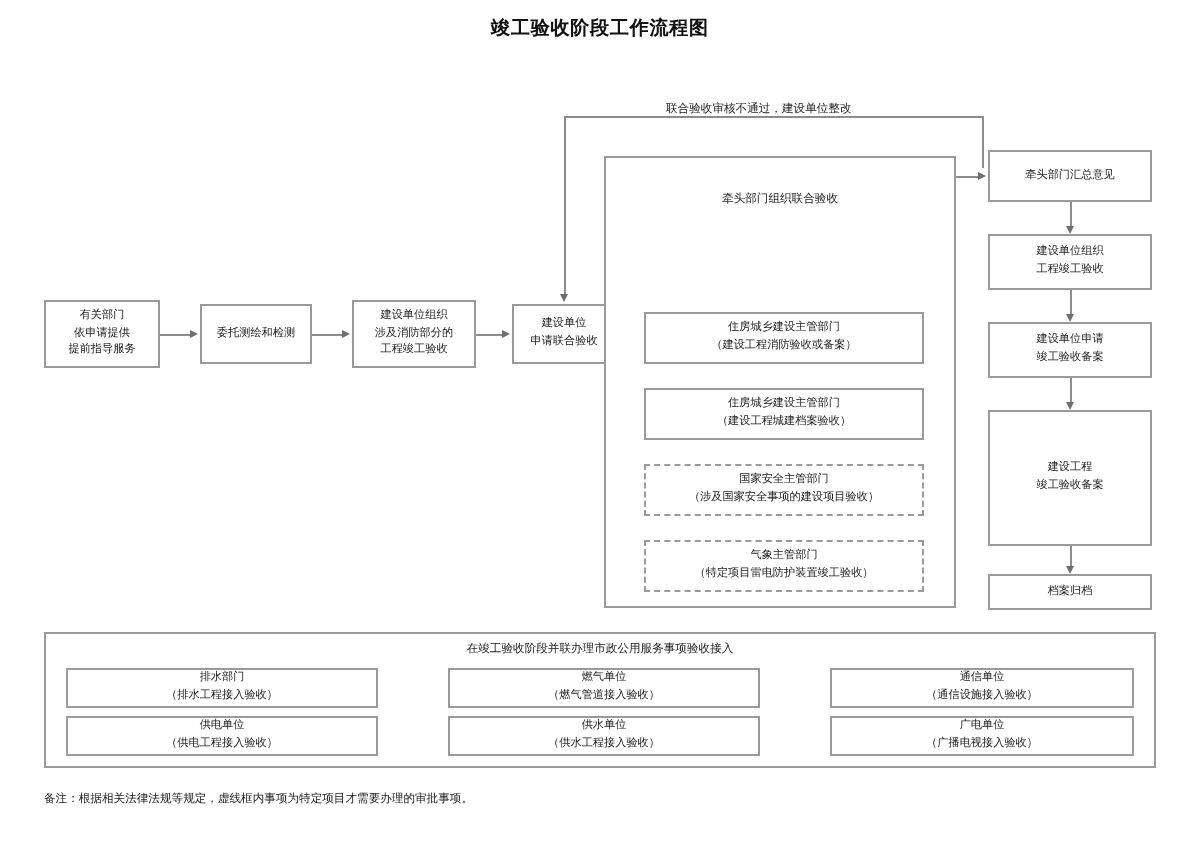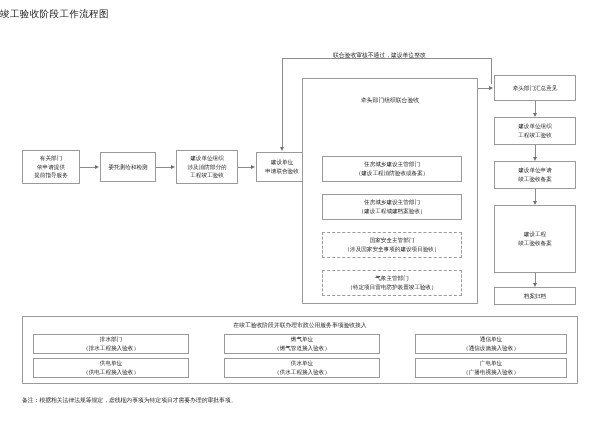--- a/index.html
+++ b/index.html
@@ -4,22 +4,22 @@
 <style>
   html,body{margin:0;padding:0;}
   body{
     width:600px;height:424px;background:#ffffff;
     font-family:"Liberation Sans","DejaVu Sans",sans-serif;
     color:#1a1a1a;overflow:hidden;position:relative;
   }
   #root{position:relative;width:600px;height:424px;}
 
   .title{
-    position:absolute;left:0;top:8px;width:600px;
-    font-size:9.5px;font-weight:normal;letter-spacing:.4px;color:#111;
+    position:absolute;left:0;top:8px;width:600px;text-align:center;
+    font-size:9.5px;font-weight:bold;letter-spacing:.4px;color:#111;
   }
 
   
   .node{
     position:absolute;box-sizing:border-box;
     border:1px solid #9a9a9a;background:#fff;
     display:flex;flex-direction:column;align-items:center;justify-content:center;
     text-align:center;font-size:5.6px;line-height:1.55;color:#1a1a1a;
     padding:1px 2px;
   }

